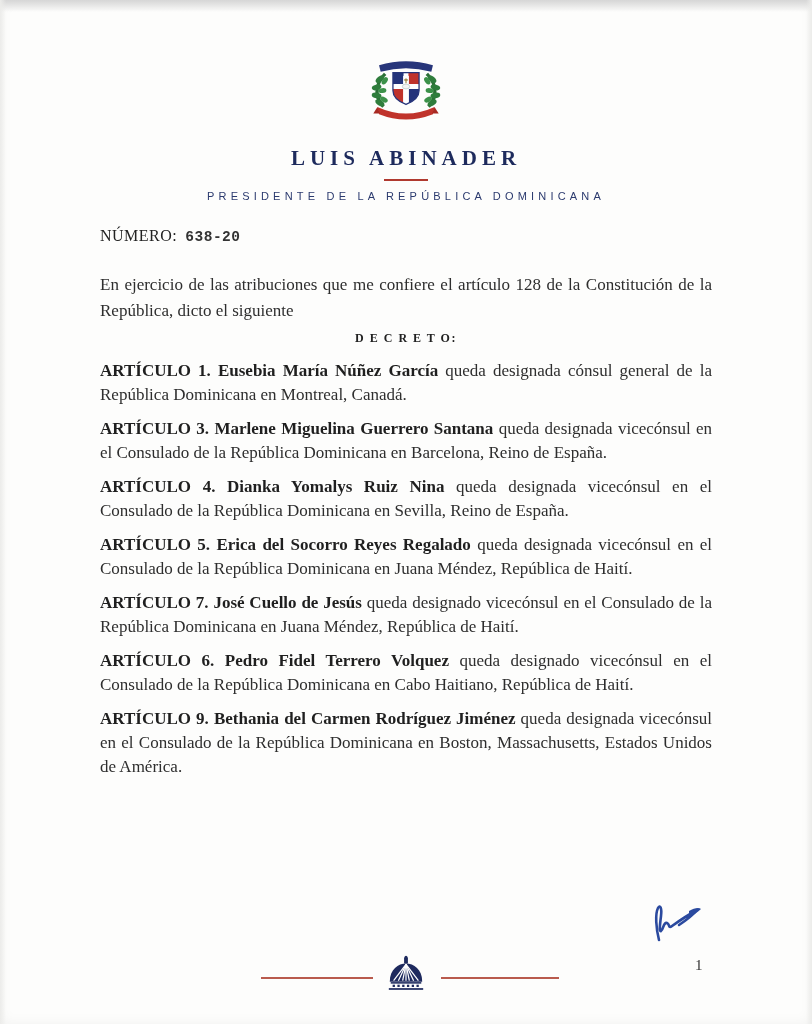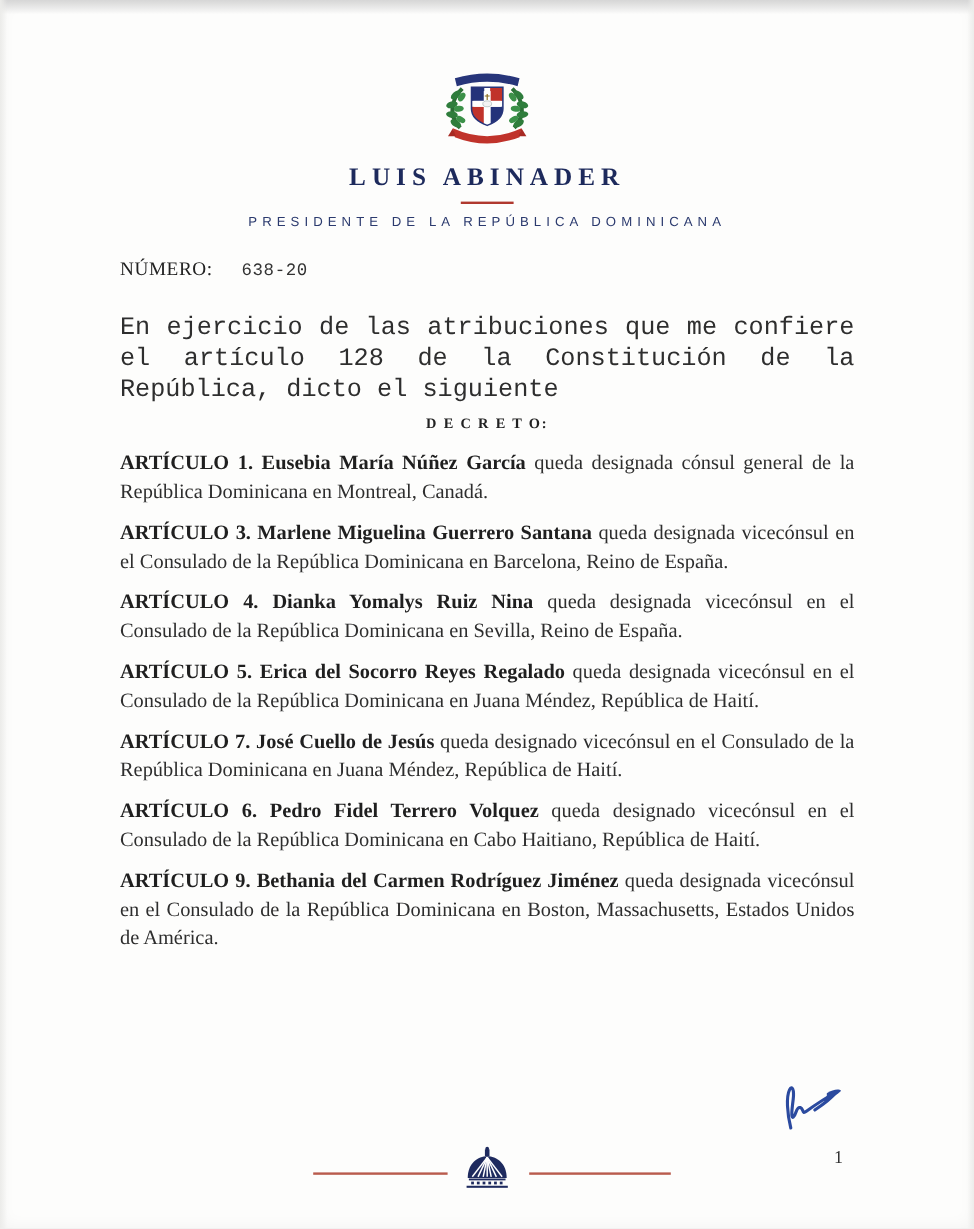--- a/index.html
+++ b/index.html
@@ -11,35 +11,35 @@
   }
   .top-edge{position:absolute;top:0;left:0;width:100%;height:12px;
     background:linear-gradient(#d6d6d6,rgba(255,255,255,0));}
   .side-edge-l,.side-edge-r{position:absolute;top:0;width:6px;height:100%;}
   .side-edge-l{left:0;background:linear-gradient(90deg,#ececea,rgba(255,255,255,0));}
   .side-edge-r{right:0;background:linear-gradient(270deg,#ececea,rgba(255,255,255,0));}
 
   .header{padding-top:56px;text-align:center;}
   .coat{display:block;margin:0 auto;}
   .president-name{
-    font-size:21px;font-weight:600;letter-spacing:5px;
+    margin-top:11px;font-size:21px;font-weight:600;letter-spacing:5px;
     color:#1d2a5c;font-family:"Liberation Serif",serif;
   }
   .red-rule{width:44px;height:2px;background:#b0392f;margin:8px auto 9px;}
   .president-title{
     font-family:"Liberation Sans",sans-serif;font-size:11px;font-weight:400;
     letter-spacing:4.2px;color:#2b3a6e;
   }
 
   .doc-body{padding:0 100px;}
   .numero{margin:25px 0 0;font-size:16px;}
   .numero strong{font-weight:400;letter-spacing:0.5px;color:#222;}
   .numero .numval{font-family:"Liberation Mono",monospace;font-size:14.5px;
-    letter-spacing:0.5px;color:#333;margin-left:24px;}
-  .intro{margin:27px 0 4px;font-size:21px;line-height:26px;text-align:justify;font-family:Liberation Mono, monospace;}
+    letter-spacing:0.5px;color:#333;margin-left:8px;font-weight:bold;}
+  .intro{margin:27px 0 4px;font-size:17px;line-height:26px;text-align:justify;}
   .decreto{margin:7px 0 13px;font-size:12px;font-weight:700;text-align:center;
     letter-spacing:1.5px;color:#222;}
   .article{margin:0 0 10px;font-size:17px;line-height:24px;text-align:justify;}
   .article strong{font-weight:700;color:#1f1f1f;}
 
   .signature{position:absolute;left:649px;top:896px;}
   .footer-line{position:absolute;height:2px;background:#b1493a;opacity:0.9;}
   .footer-line.left{left:261px;top:977px;width:112px;}
   .footer-line.right{left:441px;top:977px;width:118px;}
   .dome{position:absolute;left:385px;top:954px;}

